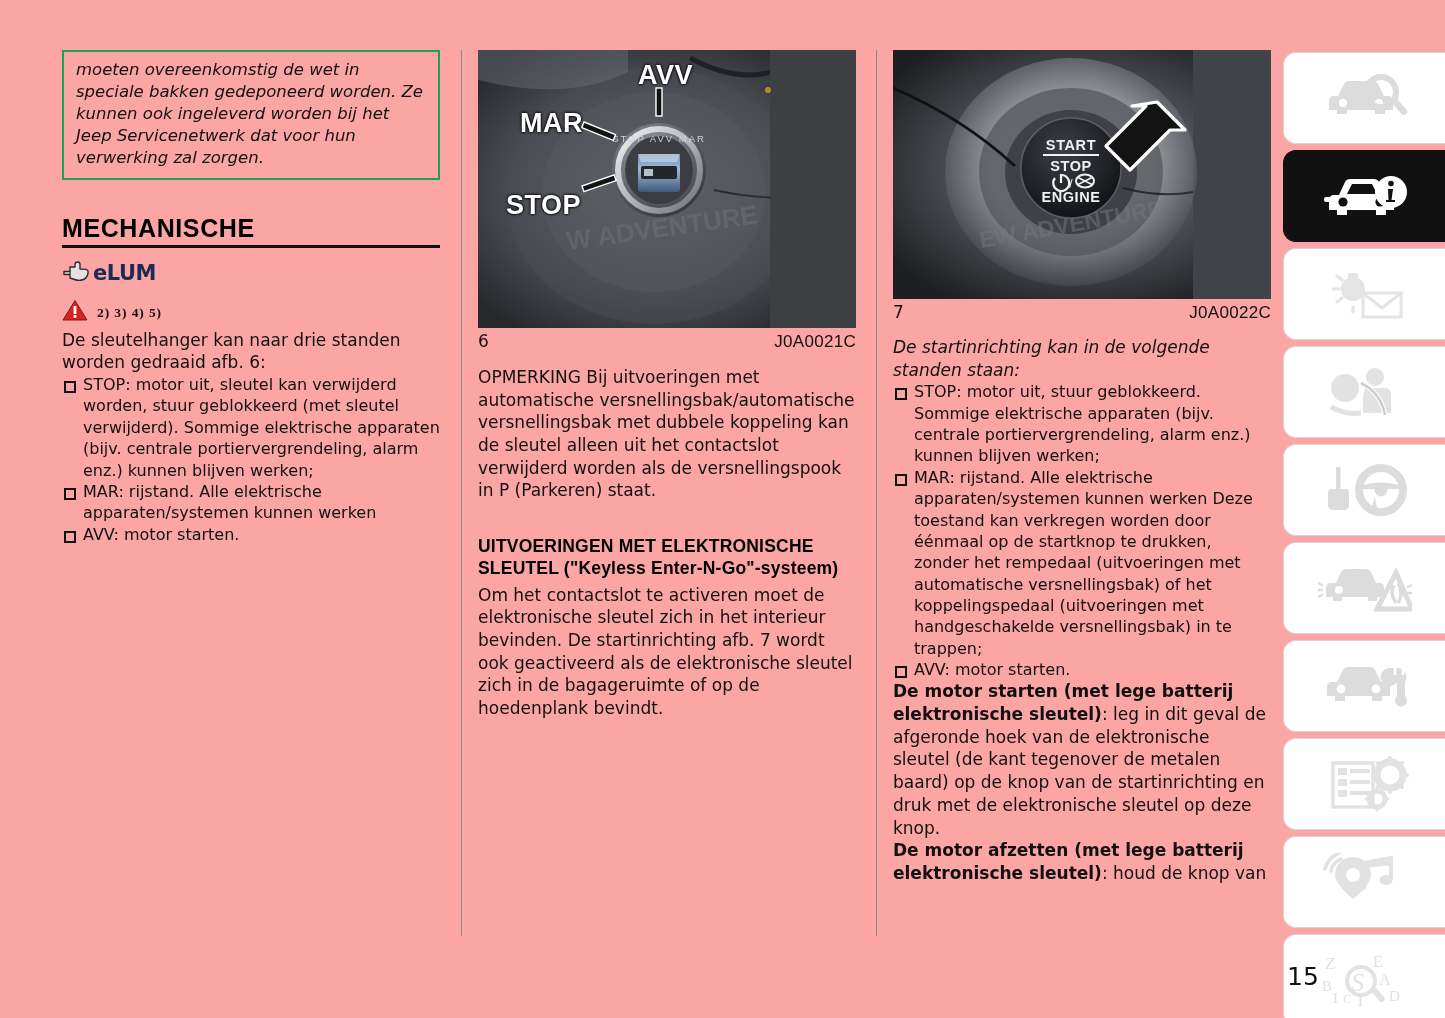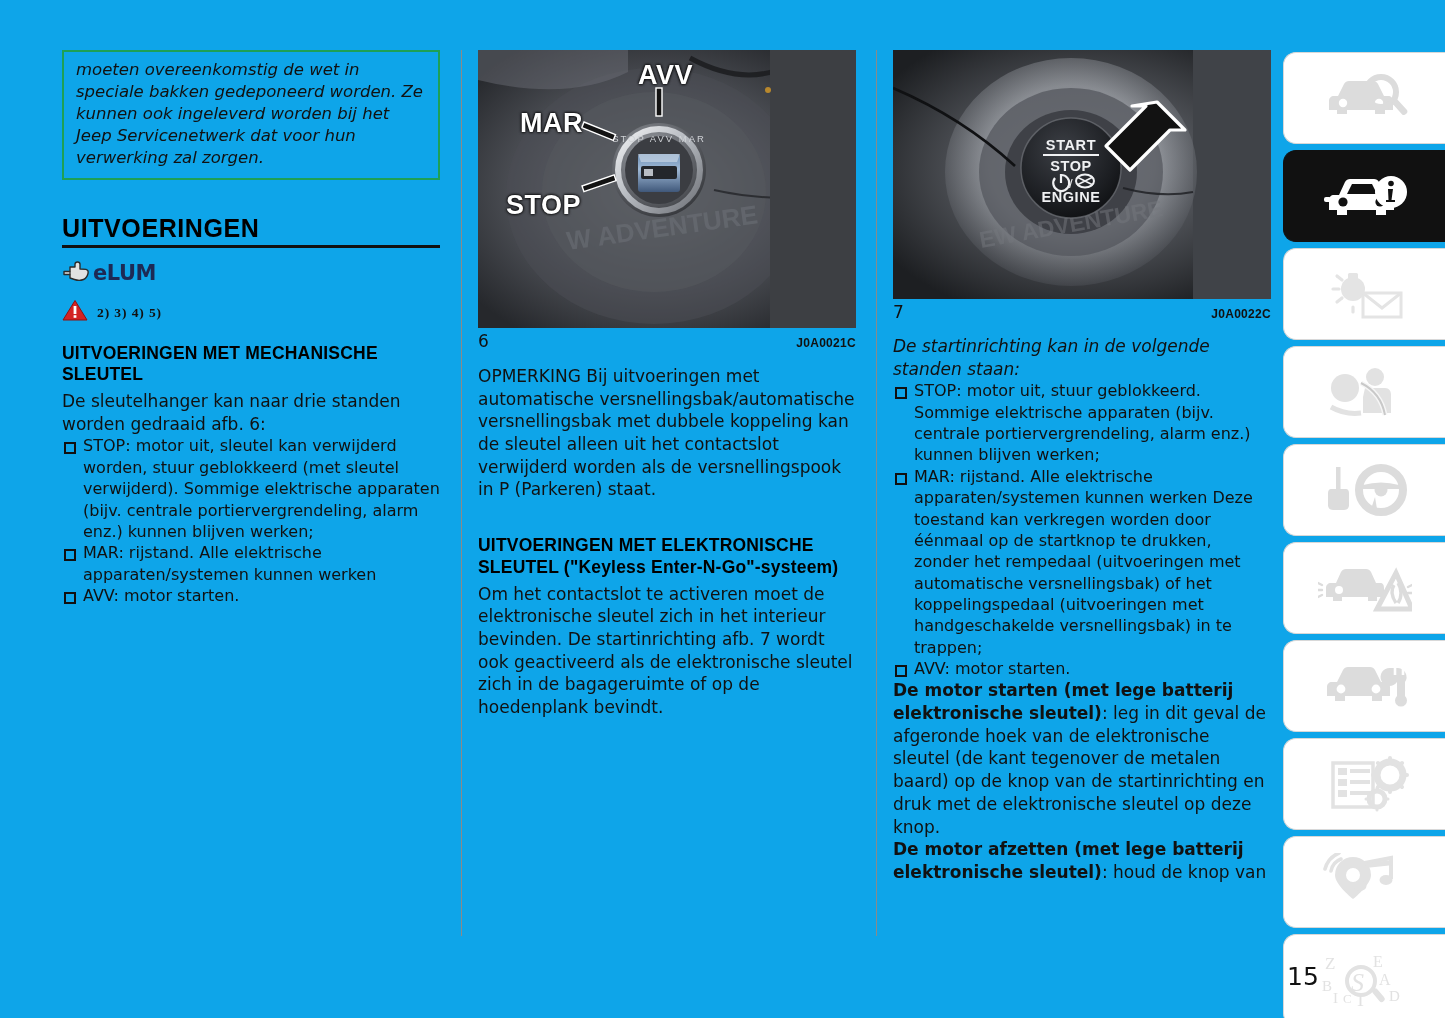--- a/index.html
+++ b/index.html
@@ -13,21 +13,21 @@
     height: 1018px;
     position: relative;
     font-family: "DejaVu Sans", sans-serif;
     color: #1a1a1a;
     overflow: hidden;
   }
 
   .page {
     position: absolute;
     inset: 0;
-    background: #0ea5e9;
+    background: #fca5a5;
   }
 
   
   .col {
     position: absolute;
     top: 50px;
   }
   .col1 { left: 62px;  width: 378px; }
   .col2 { left: 478px; width: 378px; }
   .col3 { left: 893px; width: 378px; }
@@ -146,22 +146,22 @@
   .figure { width: 378px; }
   .fig-caption {
     display: flex;
     justify-content: space-between;
     align-items: baseline;
     margin-top: 3px;
     width: 378px;
   }
   .fig-num { font-size: 17px; color: #111; }
   .fig-code {
-    font-size: 12px;
-    font-weight: bold;
+    font-size: 17px;
+    font-weight: normal;
     letter-spacing: 0.3px;
     color: #111;
     font-family: "Liberation Sans", sans-serif;
   }
 
   
   .sidebar {
     position: absolute;
     top: 52px;
     left: 1283px;
@@ -227,21 +227,21 @@
 
   <div class="col-divider divider-1"></div>
   <div class="col-divider divider-2"></div>
 
   <div class="col col1">
 
     <div class="green-box">
       <p>moeten overeenkomstig de wet in speciale bakken gedeponeerd worden. Ze kunnen ook ingeleverd worden bij het Jeep Servicenetwerk dat voor hun verwerking zal zorgen.</p>
     </div>
 
-    <div class="section-heading">UITVOERINGEN</div>
+    <div class="section-heading">MECHANISCHE</div>
     <div class="section-rule"></div>
 
     <div class="elum-row">
       <span>
         <svg width="30" height="22" viewBox="0 0 30 22">
           <path d="M2 11.5 L8 11.5 L8 7 L13 7 L13 4.5 C13 3 14.2 2 15.6 2 C17 2 18 3 18 4.3 L18 9
                    C20.5 9 22.5 9 24 9.4 C26 10 26.5 11.5 26 13.5 C25.4 16 24 18.5 21.5 19.5
                    C19 20.5 15 20.4 12.5 19.5 L8 18 L8 14.5 L2 14.5 Z" fill="#e2e2e2" stroke="#2b2b2b" stroke-width="1.4" stroke-linejoin="round"></path>
           <path d="M8 11.5 L8 14.5" stroke="#2b2b2b" stroke-width="1.2"></path>
         </svg>
@@ -253,21 +253,20 @@
       <span>
         <svg width="26" height="23" viewBox="0 0 26 23">
           <path d="M13 1.5 L25 21 L1 21 Z" fill="#d32323" stroke="#8d1111" stroke-width="1"></path>
           <rect x="11.6" y="7" width="2.8" height="8" fill="#ffffff"></rect>
           <rect x="11.6" y="16.2" width="2.8" height="2.6" fill="#ffffff"></rect>
         </svg>
       </span>
       <span class="warn-refs">2)  3)  4)  5)</span>
     </div>
 
-    <div class="subhead">UITVOERINGEN MET MECHANISCHE SLEUTEL</div>
     <div class="body-text">De sleutelhanger kan naar drie standen worden gedraaid afb. 6:</div>
 
     <div class="bullet-line">
       <span class="sq"></span>
       <span>STOP: motor uit, sleutel kan verwijderd worden, stuur geblokkeerd (met sleutel verwijderd). Sommige elektrische apparaten (bijv. centrale portiervergrendeling, alarm enz.) kunnen blijven werken;</span>
     </div>
     <div class="bullet-line">
       <span class="sq"></span>
       <span>MAR: rijstand. Alle elektrische apparaten/systemen kunnen werken</span>
     </div>

